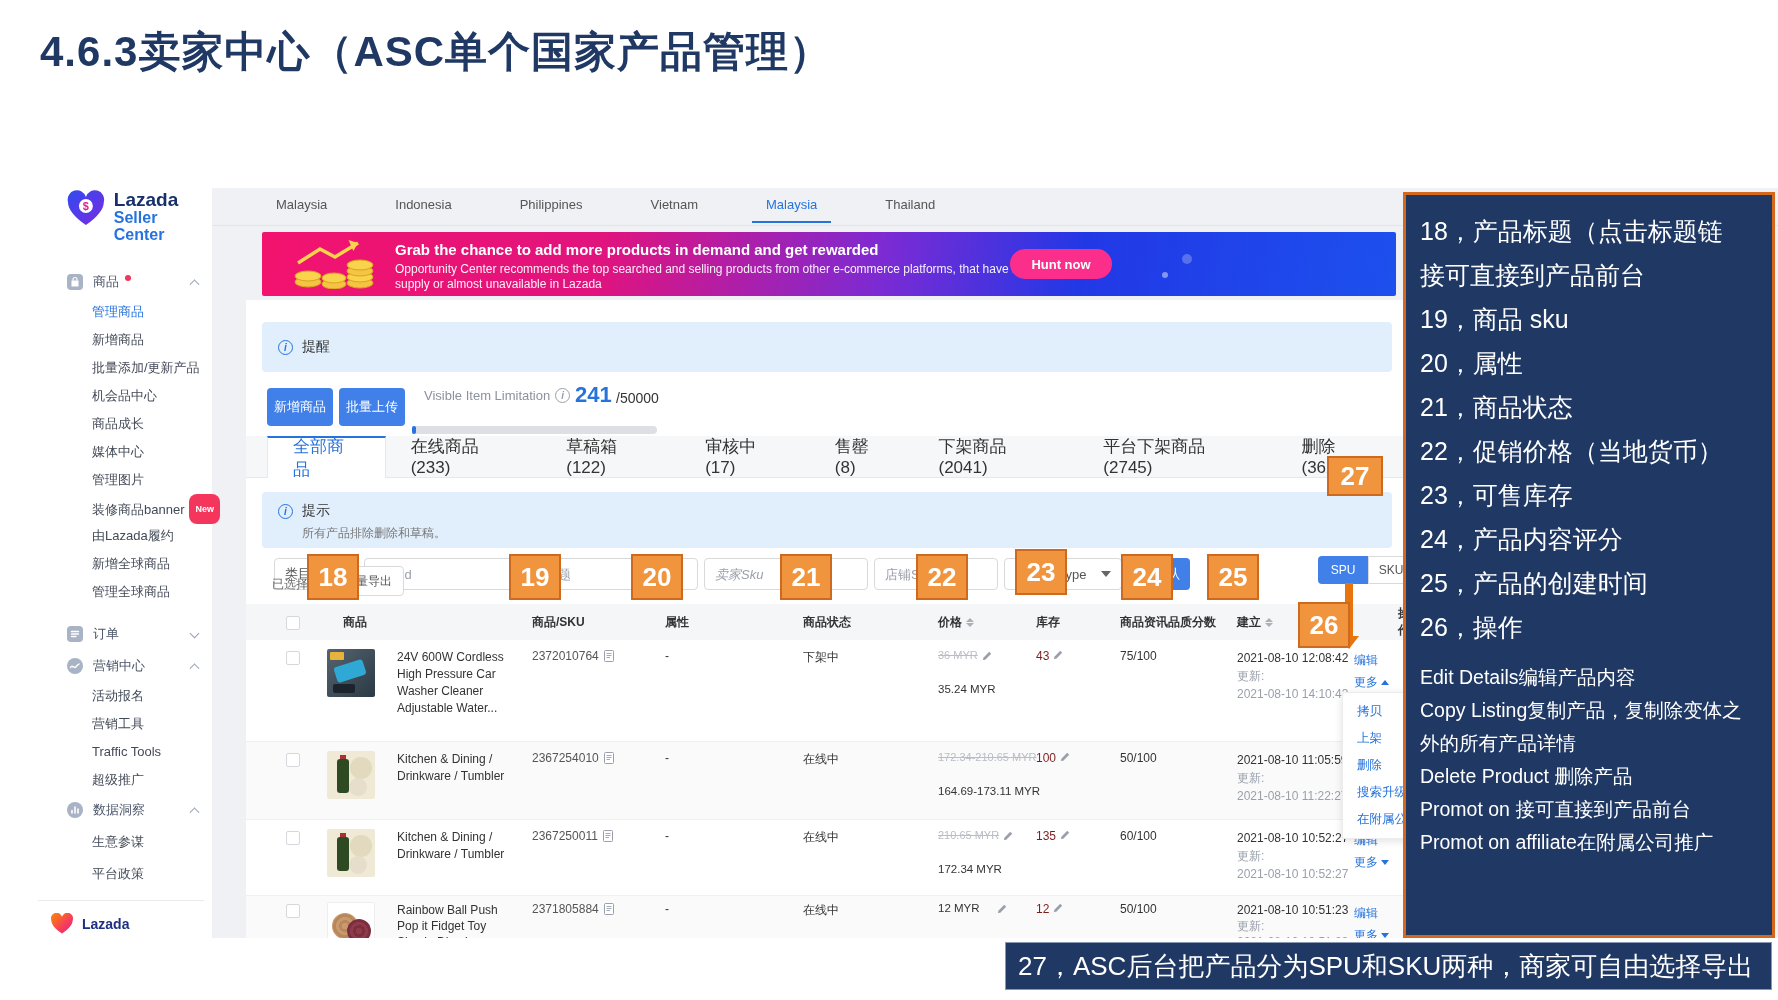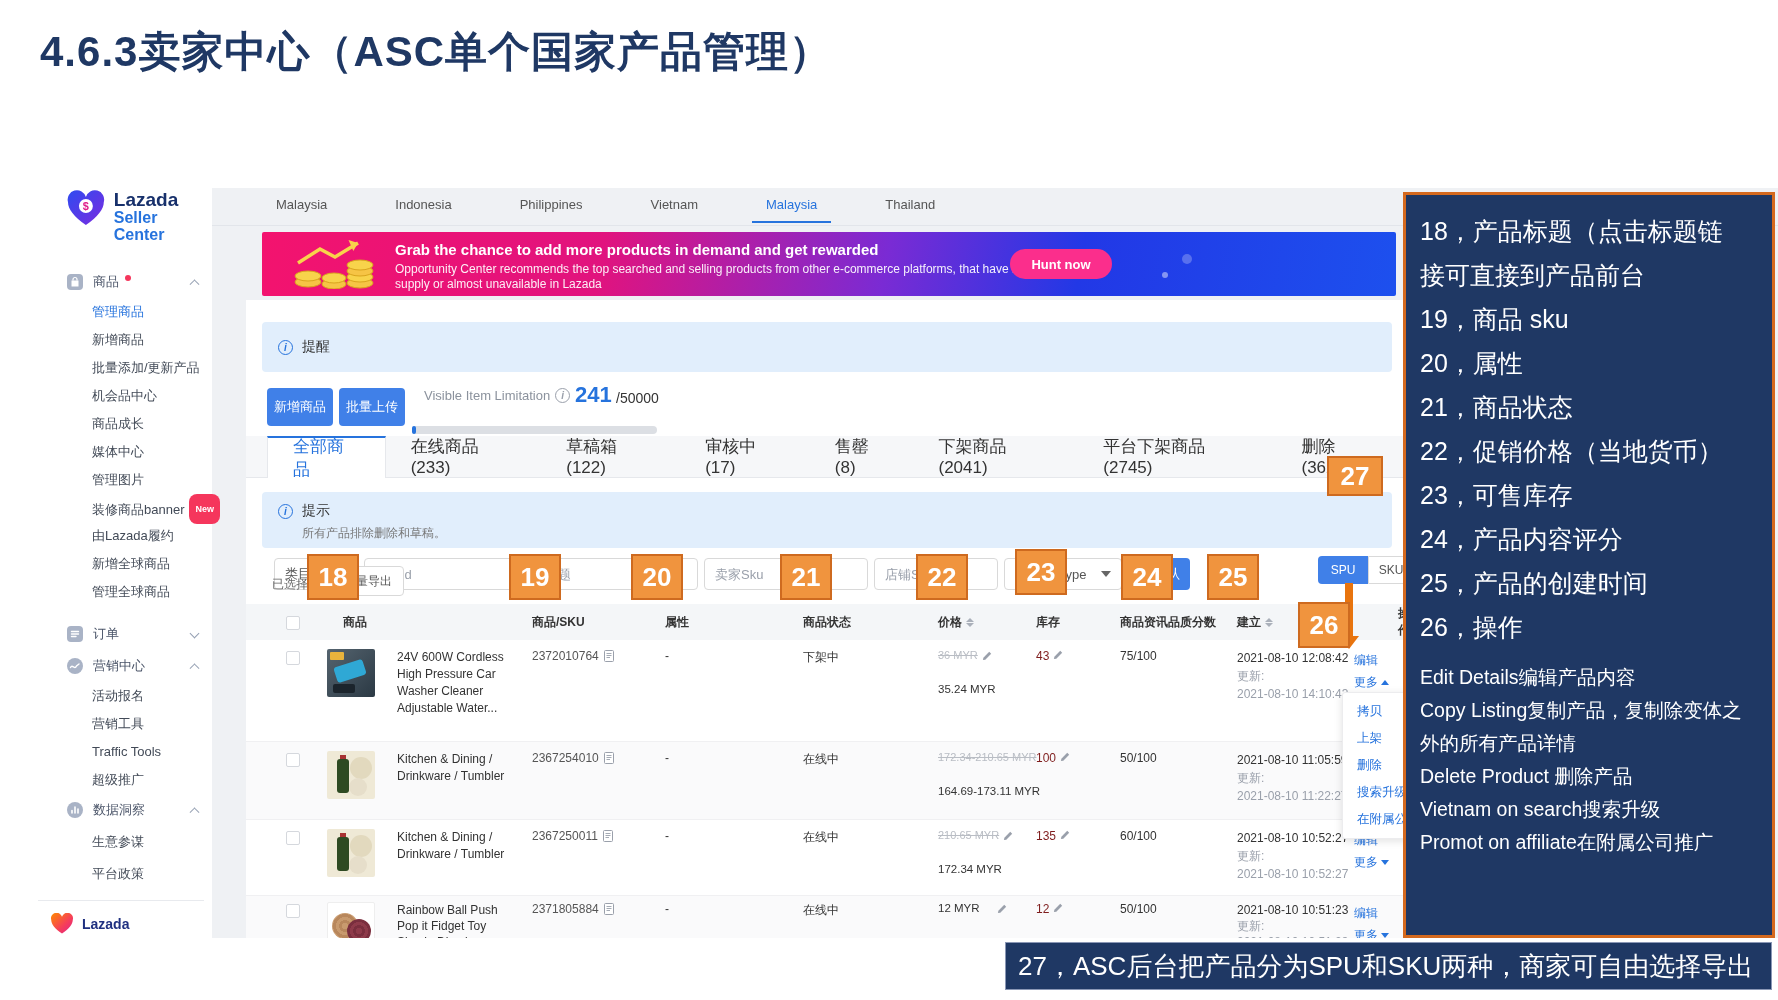--- a/index.html
+++ b/index.html
@@ -319,21 +319,21 @@
       </div>
       <div class="htext">所有产品排除删除和草稿。</div>
     </div>
 
     <div class="fselect" style="left:28px;width:82px">
       <span>类目</span>
       <span class="caret-down"></span>
     </div>
     <input class="finput" style="left: 118px; width: 164px;" placeholder="商品Id">
     <input class="finput" style="left: 288px; width: 164px;" placeholder="标题">
-    <input class="finput" style="left: 458px; width: 164px;" placeholder="卖家Sku">
+    <input class="finput" style="left: 458px; width: 164px; font-style: italic;" placeholder="卖家Sku">
     <input class="finput" style="left: 628px; width: 124px;" placeholder="店铺Sku">
     <div class="fselect" style="left:758px;width:118px">
       <span>product type</span>
       <span class="caret-down"></span>
     </div>
     <button class="btn-blue confirm-btn">确认</button>
 
     <div class="sel-label">已选择</div>
     <button class="export-btn">批量导出</button>
     <button class="spu-btn">SPU</button>
@@ -572,21 +572,21 @@
     <div class="big">22，促销价格（当地货币）</div>
     <div class="big">23，可售库存</div>
     <div class="big">24，产品内容评分</div>
     <div class="big">25，产品的创建时间</div>
     <div class="big">26，操作</div>
     <div class="gap"></div>
     <div class="small">Edit Details编辑产品内容</div>
     <div class="small">Copy Listing复制产品，复制除变体之</div>
     <div class="small">外的所有产品详情</div>
     <div class="small">Delete Product 删除产品</div>
-    <div class="small">Vietnam on search搜索升级</div>
+    <div class="small">Promot on 接可直接到产品前台</div>
     <div class="small">Promot on affiliate在附属公司推广</div>
   </div>
 
   <div class="abs footnote">
     <span>27，ASC后台把产品分为SPU和SKU两种，商家可自由选择导出</span>
   </div>
 
 </div>
 
 </body></html>

